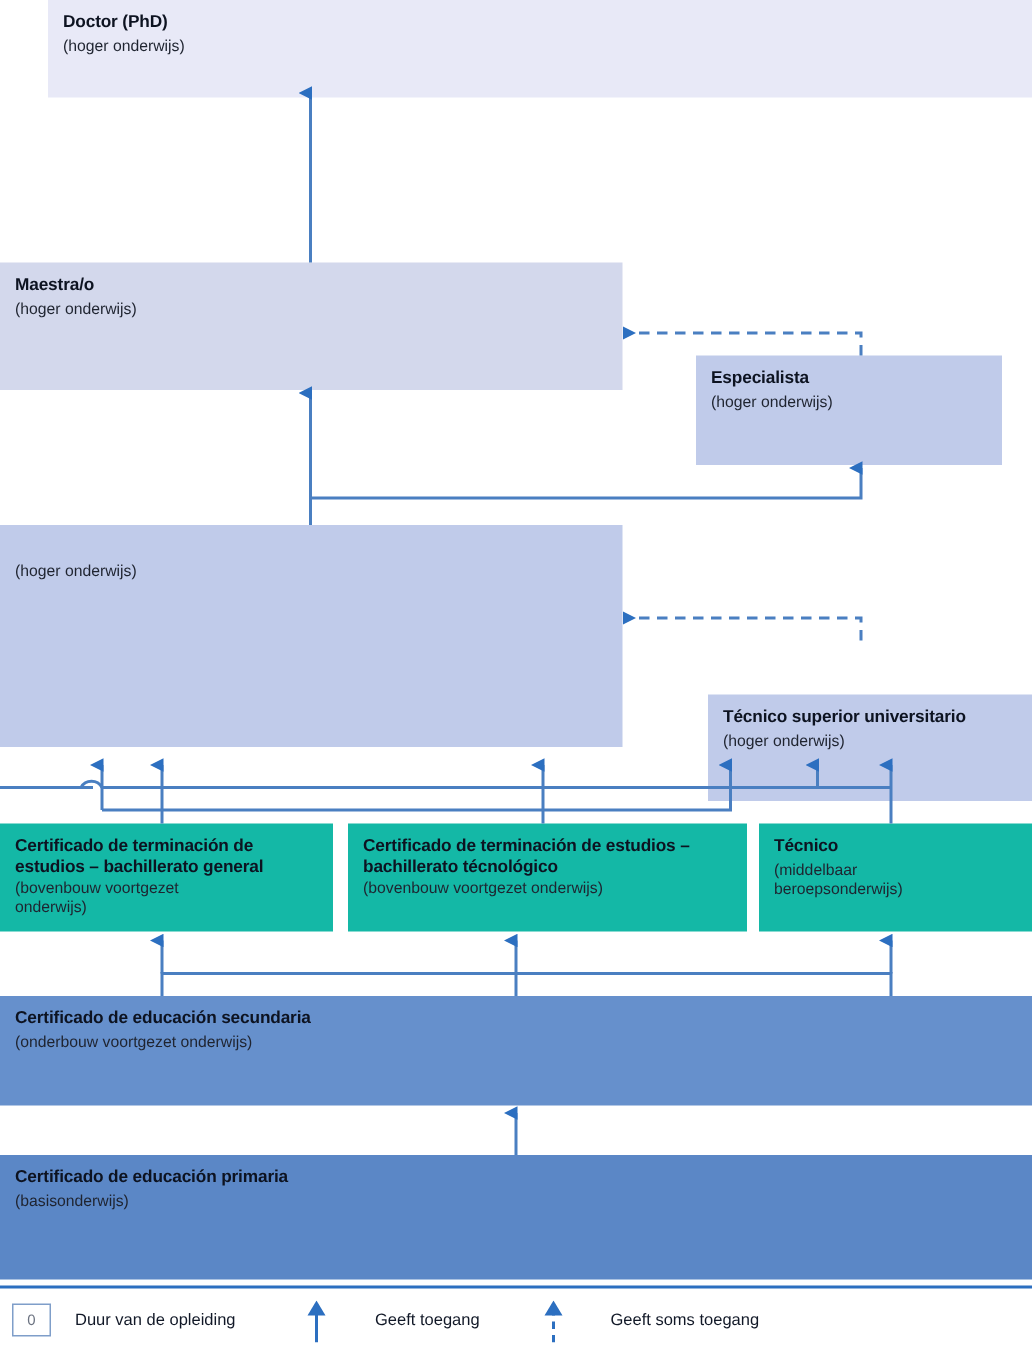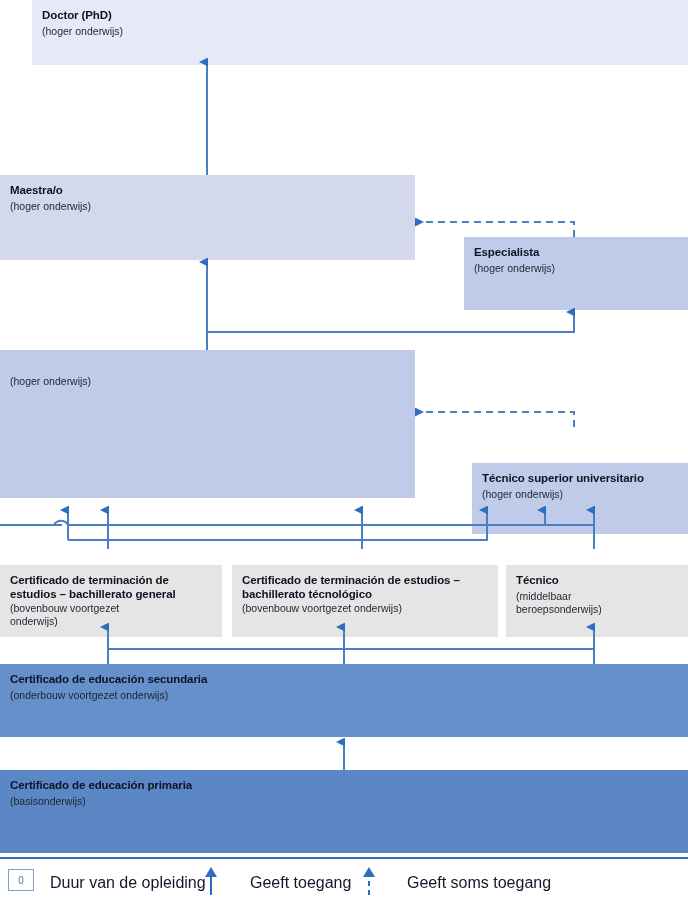--- a/index.html
+++ b/index.html
@@ -36,55 +36,55 @@
     font-size:10px;
     line-height:1;
     display:flex;align-items:center;justify-content:center;
     box-sizing:border-box;
   }
 
   
   .f-l1{background:#e8e9f7;}
   .f-l2{background:#d3d8ec;}
   .f-l3{background:#c0cbea;}
-  .f-l4{background:#e5e5e5;margin-top:16px;}
+  .f-l4{background:#14b8a6;}
   .f-l5{background:#6690cc;}
   .f-l6{background:#5b87c6;}
 
   svg.conn{position:absolute;left:0;top:0;width:688px;height:900px;pointer-events:none;}
 
   
   #legend{position:absolute;left:0;top:857px;width:688px;height:43px;}
   #legend .sep{position:absolute;left:0;top:0;width:688px;height:2px;background:#2c6fc0;}
   .lg-badge{
     position:absolute;left:8px;top:12px;width:26px;height:22px;
     background:#fff;border:1px solid #7f9ec9;color:#6b7280;
     font-size:10px;display:flex;align-items:center;justify-content:center;
     box-sizing:border-box;
   }
-  .lg-text{position:absolute;font-size:16px;color:#111827;top:17px;}
+  .lg-text{position:absolute;font-size:11px;color:#111827;top:17px;}
 </style>
 </head>
 <body>
 
 <div id="stage">
 
   <div class="box f-l1" style="left:0px;top:0px;width:688px;height:65px;margin-left:32px;">
     <div class="title">Doctor (PhD)</div>
     <div class="sub" style="top:25px;">(hoger onderwijs)</div>
     <div class="badge" style="left:658px;top:41px;width:22px;height:19px;">3</div>
   </div>
 
   <div class="box f-l2" style="left:0px;top:175px;width:415px;height:85px;">
     <div class="title">Maestra/o</div>
     <div class="sub" style="top:25px;">(hoger onderwijs)</div>
     <div class="badge" style="left:389px;top:238px;width:22px;height:19px;">2</div>
   </div>
 
-  <div class="box f-l3" style="left:464px;top:237px;width:224px;height:73px;">
+  <div class="box f-l3" style="left:464px;top:237px;width:204px;height:73px;">
     <div class="title">Especialista</div>
     <div class="sub" style="top:25px;">(hoger onderwijs)</div>
 
   </div>
 
   <div class="box f-l3" style="left:0px;top:350px;width:415px;height:148px;">
     <div class="sub" style="top:25px;">(hoger onderwijs)</div>
     <div class="badge" style="left:381px;top:479px;width:32px;height:19px;">&gt; 4</div>
   </div>
 

